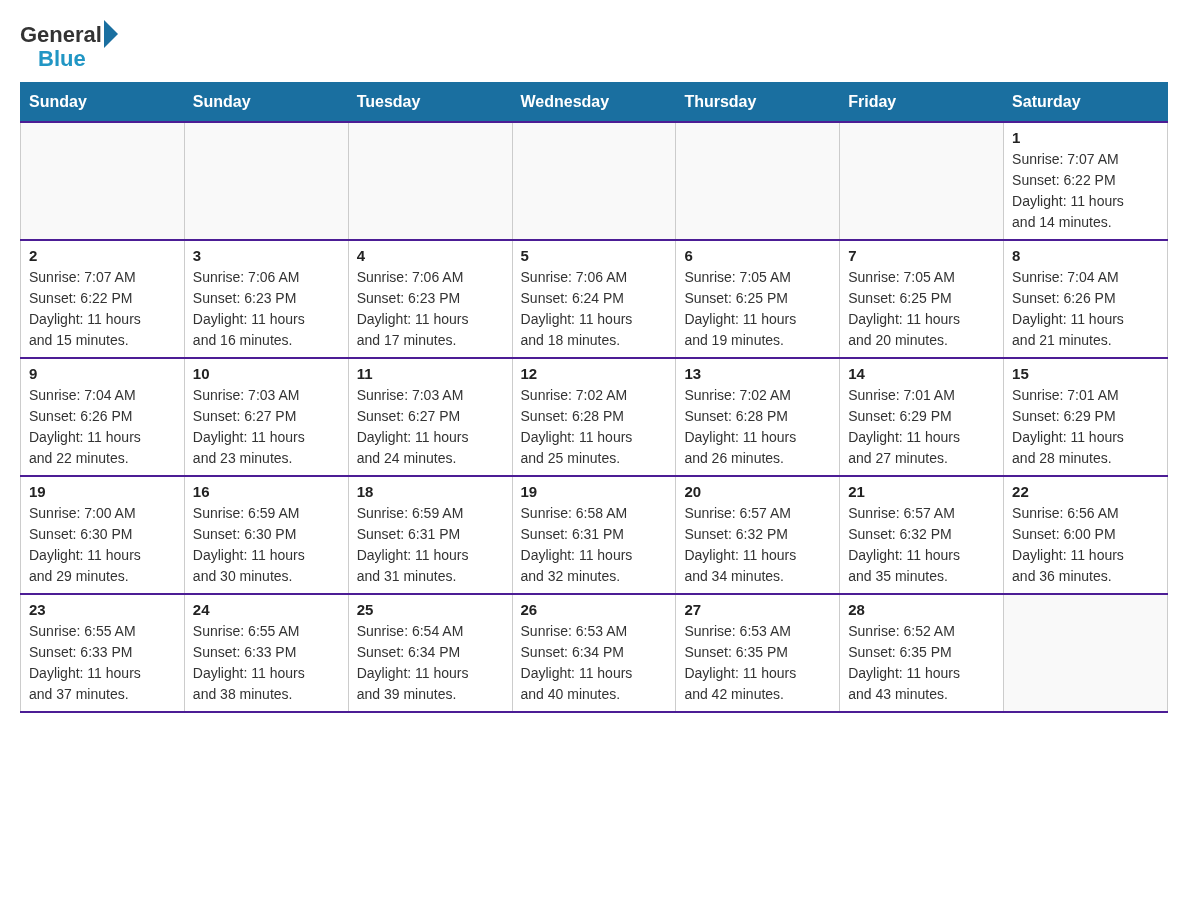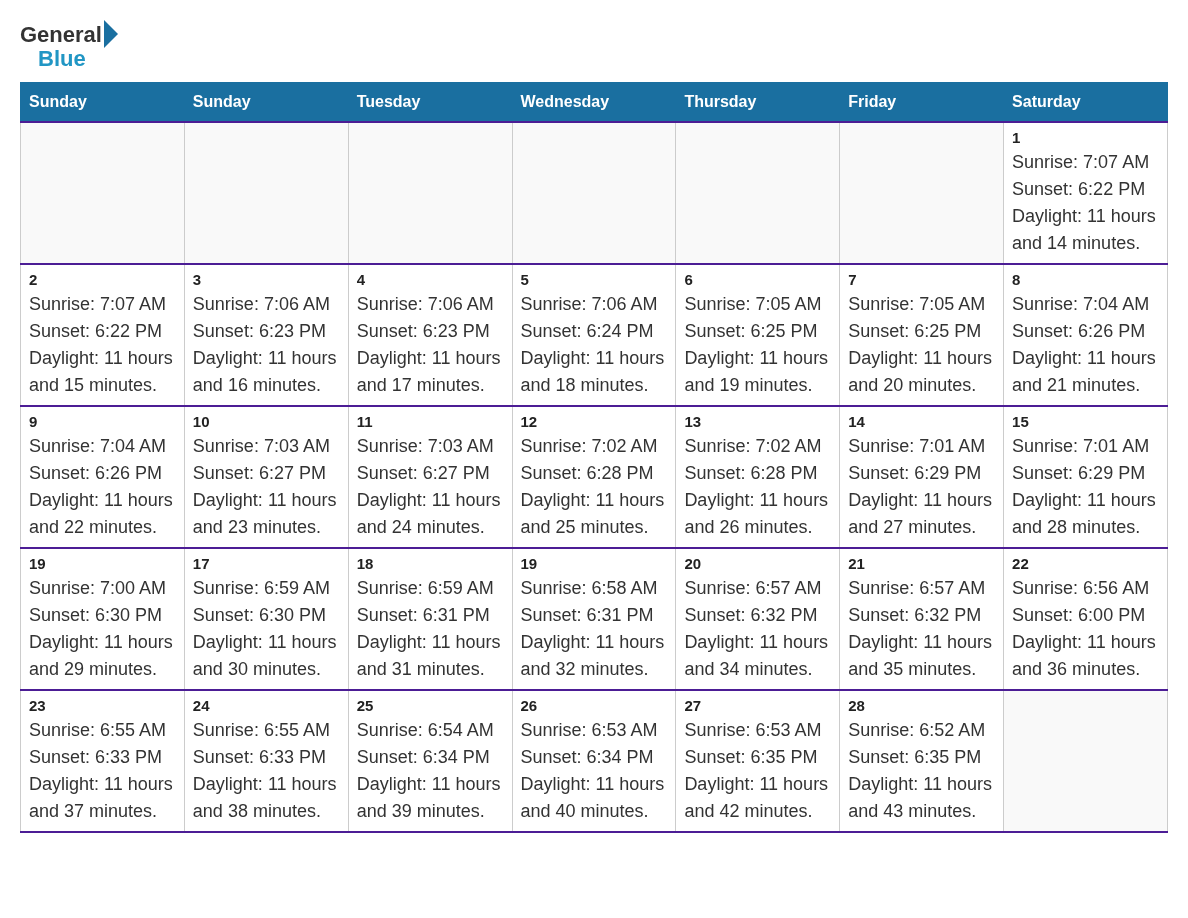--- a/index.html
+++ b/index.html
@@ -87,21 +87,21 @@
     .calendar tr {
       border-bottom: 2px solid #4c1d95;
     }
     .day-num {
       font-size: 15px;
       font-weight: bold;
       color: #222;
       margin-bottom: 3px;
     }
     .day-info {
-      font-size: 18px;
+      font-size: 14px;
       line-height: 1.5;
       color: #333;
     }
     .empty-cell {
       background: #f9f9f9;
     }
   </style>
 </head>
 <body>
 
@@ -247,21 +247,21 @@
       </tr>
       <tr>
         <td>
           <div class="day-num">19</div>
           <div class="day-info" style="white-space: pre-line;">Sunrise: 7:00 AM
 Sunset: 6:30 PM
 Daylight: 11 hours
 and 29 minutes.</div>
         </td>
         <td>
-          <div class="day-num">17</div>
+          <div class="day-num">16</div>
           <div class="day-info" style="white-space: pre-line;">Sunrise: 6:59 AM
 Sunset: 6:30 PM
 Daylight: 11 hours
 and 30 minutes.</div>
         </td>
         <td>
           <div class="day-num">18</div>
           <div class="day-info" style="white-space: pre-line;">Sunrise: 6:59 AM
 Sunset: 6:31 PM
 Daylight: 11 hours

